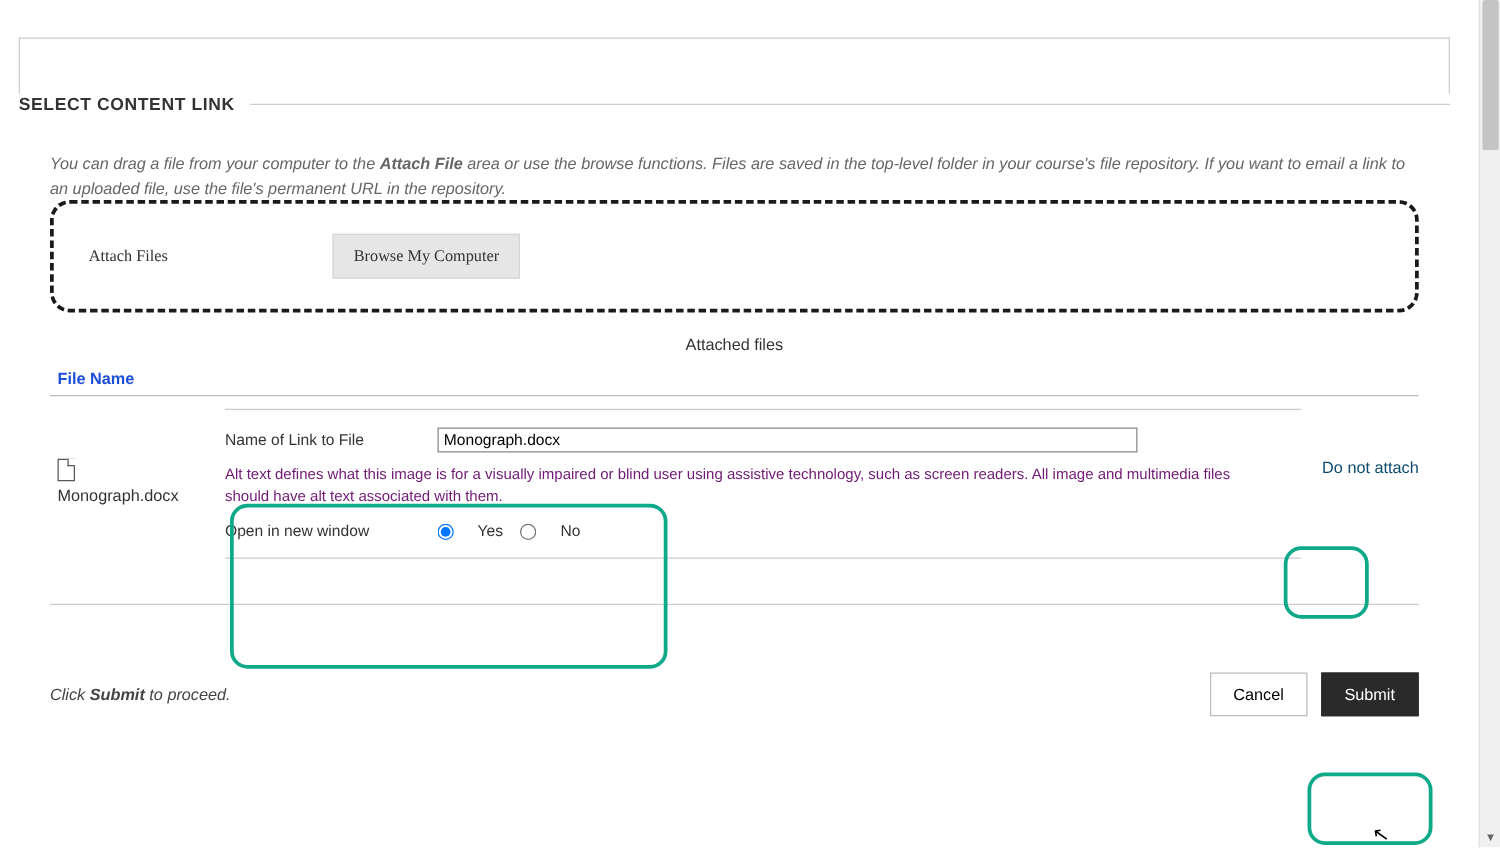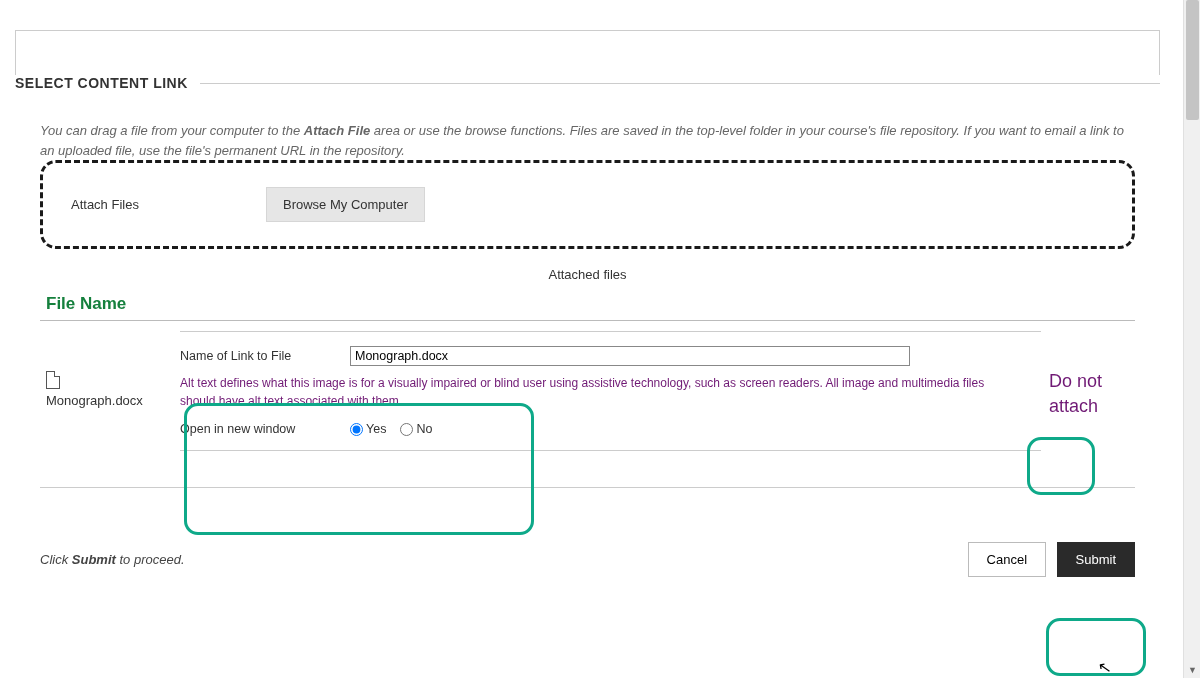--- a/index.html
+++ b/index.html
@@ -52,20 +52,21 @@
       line-height: 1.5;
     }
     .help-text b { font-weight: 700; }
     .dropzone {
       border: 3px dashed #1a1a1a;
       border-radius: 16px;
       padding: 24px 28px;
       margin-bottom: 18px;
       display: flex;
       align-items: center;
+      font-family: Liberation Serif, serif;
     }
     .attach-label {
       font-size: 13px;
       color: #333;
       width: 195px;
     }
     .browse-btn {
       background: #e6e6e6;
       border: 1px solid #d6d6d6;
       color: #333;
@@ -76,23 +77,23 @@
     }
     .attached-heading {
       font-size: 13px;
       margin-bottom: 6px;
       text-align: center;
     }
     .attached-header-row {
       display: flex;
       padding: 6px 0;
       border-bottom: 1px solid #bbb;
-      font-size: 17px;
+      font-size: 13px;
       font-weight: 700;
-      color: #15803d;
+      color: #1d4ed8;
     }
     .col-filename { width: 140px; padding-left: 6px; }
     .col-options { flex: 1; }
     .file-row {
       display: flex;
       padding: 10px 0 0 0;
       font-size: 13px;
       align-items: flex-start;
       position: relative;
     }
@@ -121,23 +122,23 @@
     .options-cell {
       flex: 1;
       border: 1px solid #ccc;
       border-left: none;
       border-right: none;
       padding: 10px 0 10px 0;
       margin-right: 8px;
     }
     .donot-cell {
       width: 86px;
-      text-align: left;
-      color: #701a75;
-      font-size: 18px;
+      text-align: right;
+      color: #0c4a6e;
+      font-size: 13px;
       line-height: 1.4;
       cursor: pointer;
       padding-top: 38px;
     }
     .opt-row {
       display: flex;
       align-items: center;
       padding: 4px 0;
     }
     .opt-label {
@@ -157,21 +158,21 @@
       color: #701a75;
       line-height: 1.5;
       padding: 4px 20px 8px 0;
     }
     .radio-group {
       display: flex;
       align-items: center;
       gap: 4px;
       font-size: 12.5px;
     }
-    .radio-group label { margin-right: 10px; display: flex; align-items: center; gap: 3px; }
+    .radio-group label { margin-right: 10px; display: flex; align-items: center; gap: 19px; }
     input[type=radio] { margin: 0; }
     .highlight-box {
       position: absolute;
       border: 3.5px solid #0ea989;
       border-radius: 14px;
       pointer-events: none;
     }
     .hl-options {
       left: 184px;
       top: 403px;

